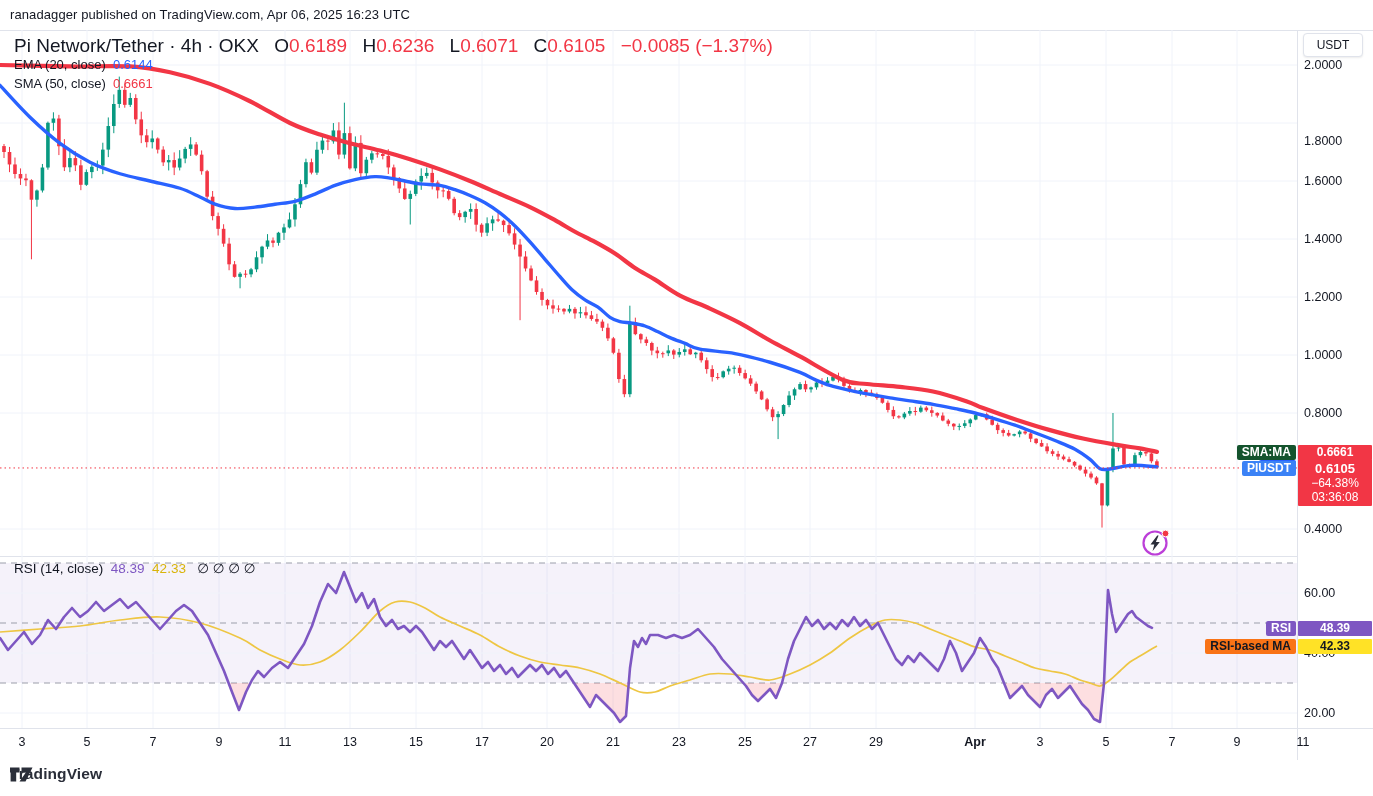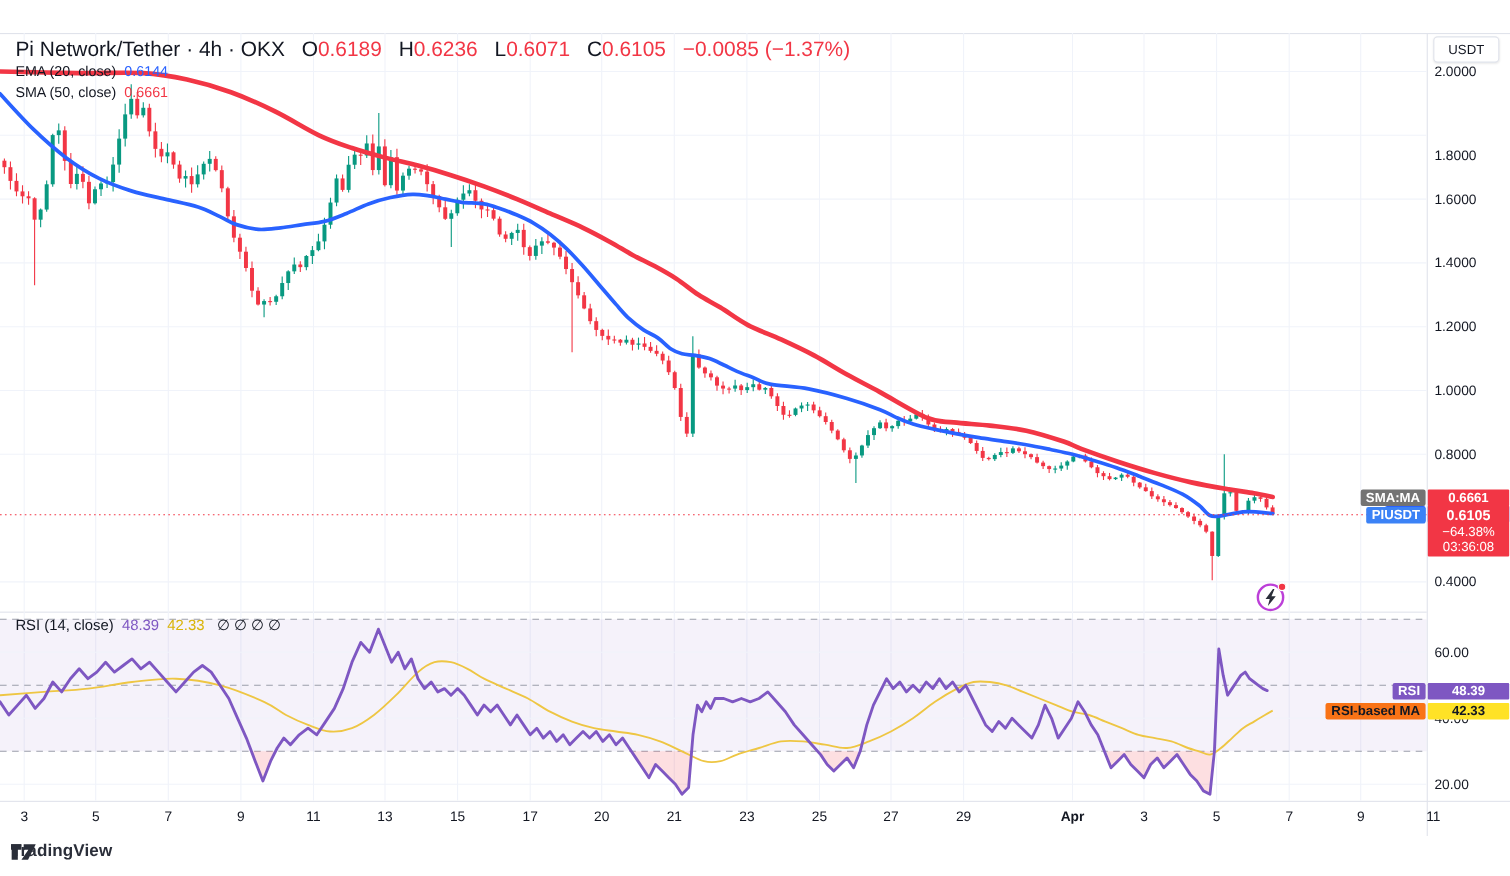--- a/index.html
+++ b/index.html
@@ -32,20 +32,21 @@
   .big-tag .r2,.big-tag .r3{font-size:12px;line-height:14px;}
   .footer{position:absolute;left:10px;top:765px;display:flex;align-items:center;gap:7px;}
   .footer .brand{font-size:15.5px;font-weight:600;color:#2a2e39;letter-spacing:.1px;}
   .boost{position:absolute;left:1140px;top:527px;width:32px;height:32px;z-index:5;cursor:pointer;}
 </style>
 </head>
 <body>
 
 <div class="app">
 
+  <div class="attribution">ranadagger published on TradingView.com, Apr 06, 2025 16:23 UTC</div>
 
   <div class="hline" style="left:0;top:30px;width:1373px;"></div>
   <div class="hline" style="left:0;top:556px;width:1297px;"></div>
   <div class="hline" style="left:0;top:728px;width:1373px;"></div>
   <div class="vline" style="left:1297px;top:30px;height:730px;"></div>
 
   <svg id="main-svg" style="left:0;top:30px;" width="1297" height="526">
       <line x1="0" x2="1297" y1="35" y2="35" stroke="#f0f3fa"></line>
       <line x1="0" x2="1297" y1="93" y2="93" stroke="#f0f3fa"></line>
       <line x1="0" x2="1297" y1="150.99999999999997" y2="150.99999999999997" stroke="#f0f3fa"></line>
@@ -569,21 +570,21 @@
       <div class="axis-label" style="top:133px;">1.8000</div>
       <div class="axis-label" style="top:172.99999999999997px;">1.6000</div>
       <div class="axis-label" style="top:231.00000000000003px;">1.4000</div>
       <div class="axis-label" style="top:289px;">1.2000</div>
       <div class="axis-label" style="top:347px;">1.0000</div>
       <div class="axis-label" style="top:405px;">0.8000</div>
       <div class="axis-label" style="top:521px;">0.4000</div>
       <div class="axis-label" style="top:585px;">60.00</div>
       <div class="axis-label" style="top:645px;">40.00</div>
       <div class="axis-label" style="top:705px;">20.00</div>
-      <div class="pill right" style="top:444.831px;background:#737373;">SMA:MA</div>
+      <div class="pill right" style="top:444.831px;background:#14532d;">SMA:MA</div>
       <div class="tag" style="top:444.831px;height:15px;line-height:15px;background:#f23645;">0.6661</div>
       <div class="pill right" style="top:459.824px;background:#2962ff;">EMA</div>
       <div class="tag" style="top:459.824px;height:15px;line-height:15px;background:#2962ff;">0.6144</div>
       <div class="pill right" style="top:460.955px;background:#3b82f6;">PIUSDT</div>
       <div class="big-tag" style="top:458.955px;height:47px;background:#f23645;">
         <div class="r1" style="">0.6105</div>
         <div class="r2" style="">−64.38%</div>
         <div class="r3" style="">03:36:08</div>
       </div>
       <div class="pill right" style="top:620.83px;background:#7e57c2;">RSI</div>

